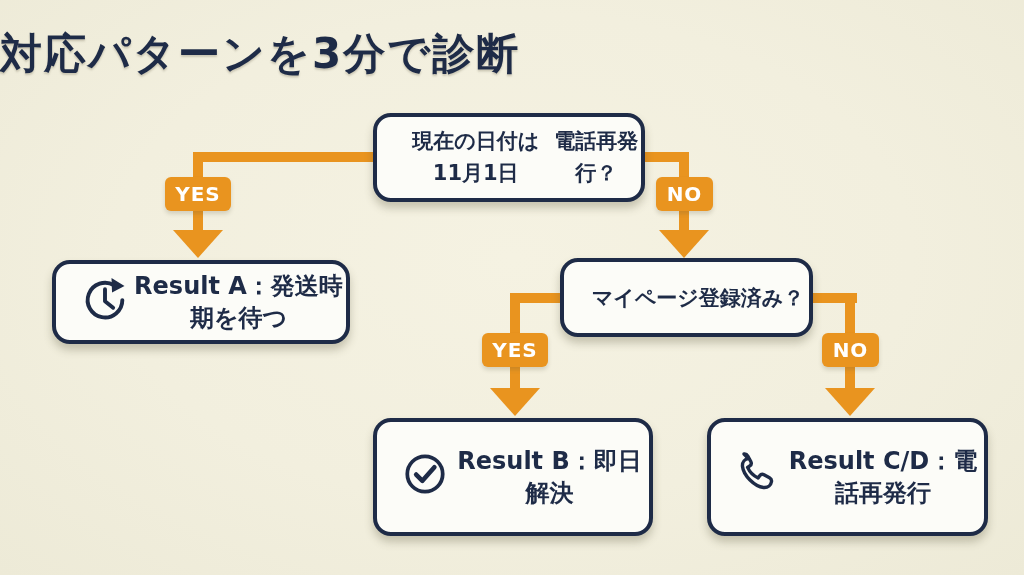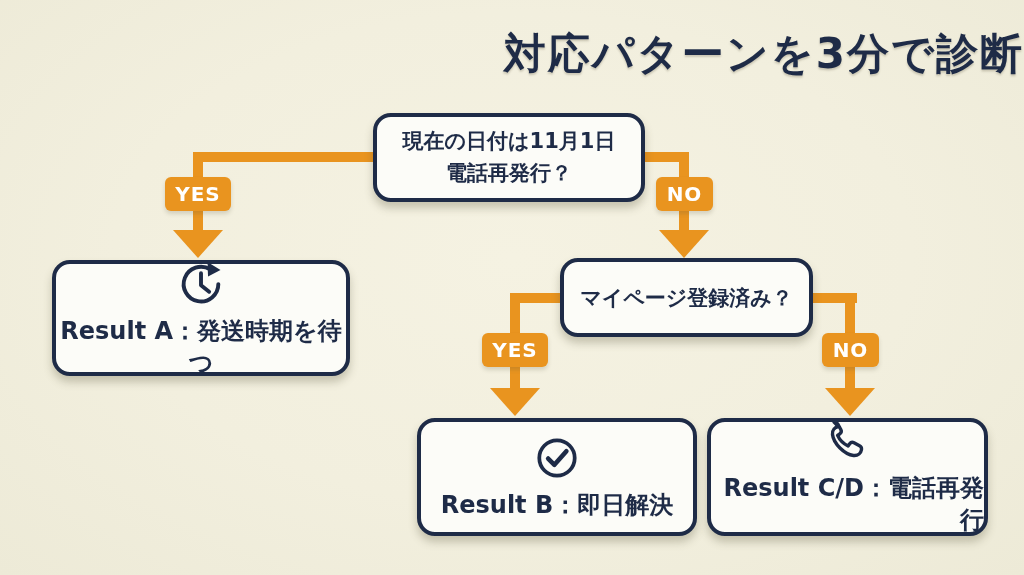--- a/index.html
+++ b/index.html
@@ -13,48 +13,49 @@
     width: 1024px;
     height: 575px;
     overflow: hidden;
     background: radial-gradient(ellipse at 50% 45%, #f5f2e2 0%, #f2efde 55%, #edead7 100%);
   }
   .page-title {
     position: absolute;
     left: 0; top: 26px;
     width: 1024px;
     margin: 0;
-    text-align: right;
+    text-align: left;
     font-size: 42px;
     font-weight: 800;
     letter-spacing: 2px;
     color: #1e2b47;
     text-shadow: 0 2px 2px rgba(90,85,60,.25);
   }
   
   .node {
     position: absolute;
     box-sizing: border-box;
     background: #fcfcf8;
     border: 4px solid #1e2b47;
     border-radius: 18px;
     box-shadow: 0 6px 9px rgba(90,85,60,.30);
     display: flex;
-    flex-direction: column;
+    flex-direction: row;
     align-items: center;
     justify-content: center;
     color: #1e2b47;
     font-weight: 800;
     text-align: center;
+    padding-left: 23px;
   }
   .decision-1 { left: 373px; top: 113px; width: 272px; height: 89px; font-size: 21px; line-height: 1.5; }
   .decision-2 { left: 560px; top: 258px; width: 253px; height: 79px; font-size: 21px; }
-  .result-a  { left: 52px;  top: 260px; width: 298px; height: 116px; font-size: 24px; }
-  .result-b  { left: 373px; top: 418px; width: 280px; height: 118px; font-size: 24px; margin-left: 44px; }
-  .result-cd { left: 707px; top: 418px; width: 281px; height: 118px; font-size: 24px; text-align: right; }
+  .result-a  { left: 52px;  top: 260px; width: 298px; height: 84px; font-size: 24px; }
+  .result-b  { left: 373px; top: 418px; width: 280px; height: 118px; font-size: 24px; }
+  .result-cd { left: 707px; top: 418px; width: 281px; height: 118px; font-size: 24px; }
   .node .icon { line-height: 0; margin-bottom: 6px; }
   .node .icon svg { display: block; }
   
   .line {
     position: absolute;
     background: #e9941f;
   }
   .arrow-head {
     position: absolute;
     width: 0; height: 0;

